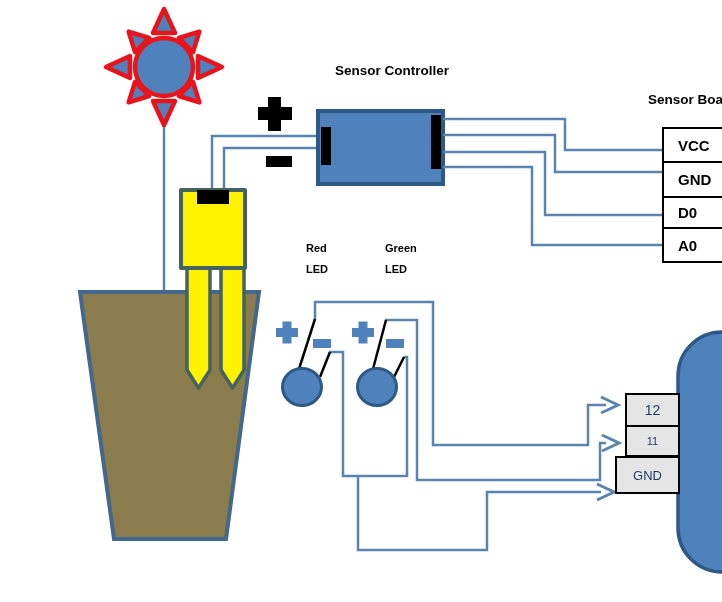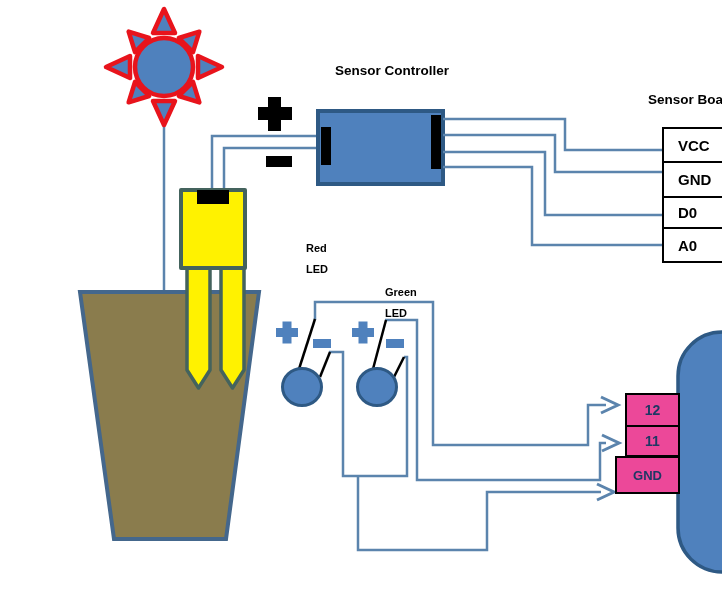--- a/index.html
+++ b/index.html
@@ -20,25 +20,25 @@
   }
   .pin-row{
     display:flex;align-items:center;padding-left:14px;
     font-weight:bold;font-size:15px;color:var(--label-black,#000);
   }
   .pin-row + .pin-row{border-top:2px solid var(--box-border,#000);}
   .r0{height:32px}.r1{height:33px}.r2{height:29px}.r3{height:32px}
   
   .ard-box{
     position:absolute;display:flex;align-items:center;justify-content:center;
-    border:2px solid var(--box-border,#000);background:#ec4899;
-    font-weight:bold;color:var(--pin-text-navy,#1f3864);box-sizing:border-box;
+    border:2px solid var(--box-border,#000);background:#e5e5e5;
+    font-weight:normal;color:var(--pin-text-navy,#1f3864);box-sizing:border-box;
   }
   .b12{left:625px;top:393px;width:55px;height:34px;font-size:14px;}
-  .b11{left:625px;top:425px;width:55px;height:32px;font-size:14px;}
+  .b11{left:625px;top:425px;width:55px;height:32px;font-size:11px;}
   .bgnd{left:615px;top:456px;width:65px;height:38px;font-size:13px;}
   
   .wire{fill:none;stroke:var(--wire-blue,#5b84ad);stroke-width:2.5;}
   .arrow{fill:none;stroke:var(--wire-blue,#5b84ad);stroke-width:3;}
   .blackline{fill:none;stroke:#000;stroke-width:2.5;}
   .accent{fill:var(--accent-blue,#4f81bd);}
   .accent-stroked{fill:var(--accent-blue,#4f81bd);stroke:var(--accent-dark,#2e5984);}
   .blackfill{fill:#000;}
   .sun-ray{fill:var(--accent-blue,#4f81bd);stroke:var(--sun-red,#e8141c);stroke-width:4.5;stroke-linejoin:round;}
   .sun-core{fill:var(--accent-blue,#4f81bd);stroke:var(--sun-red,#e8141c);stroke-width:4.5;}
@@ -132,21 +132,21 @@
     <div>Sensor Controller</div>
   </div>
 
   <div class="lbl sb-title" style="left:648px;top:92px;">Sensor Board</div>
 
   <div class="lbl ledlbl" style="left:306px;top:238px;">
     <div>Red</div>
     <div>LED</div>
   </div>
 
-  <div class="lbl ledlbl" style="left:385px;top:238px;margin-top:44px;">
+  <div class="lbl ledlbl" style="left:385px;top:238px;">
     <div>Green</div>
     <div>LED</div>
   </div>
 
   <div class="pin-table">
     <div class="pin-row r0">VCC</div>
     <div class="pin-row r1">GND</div>
     <div class="pin-row r2">D0</div>
     <div class="pin-row r3">A0</div>
   </div>

